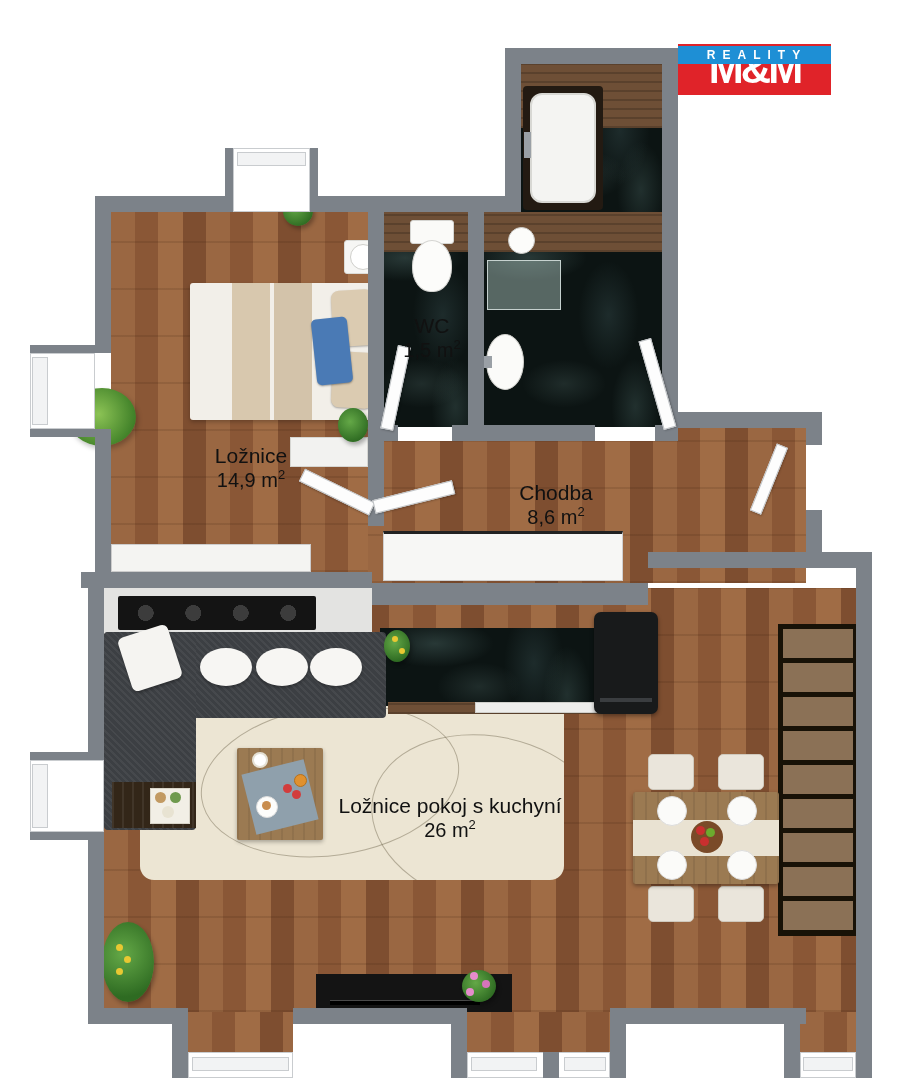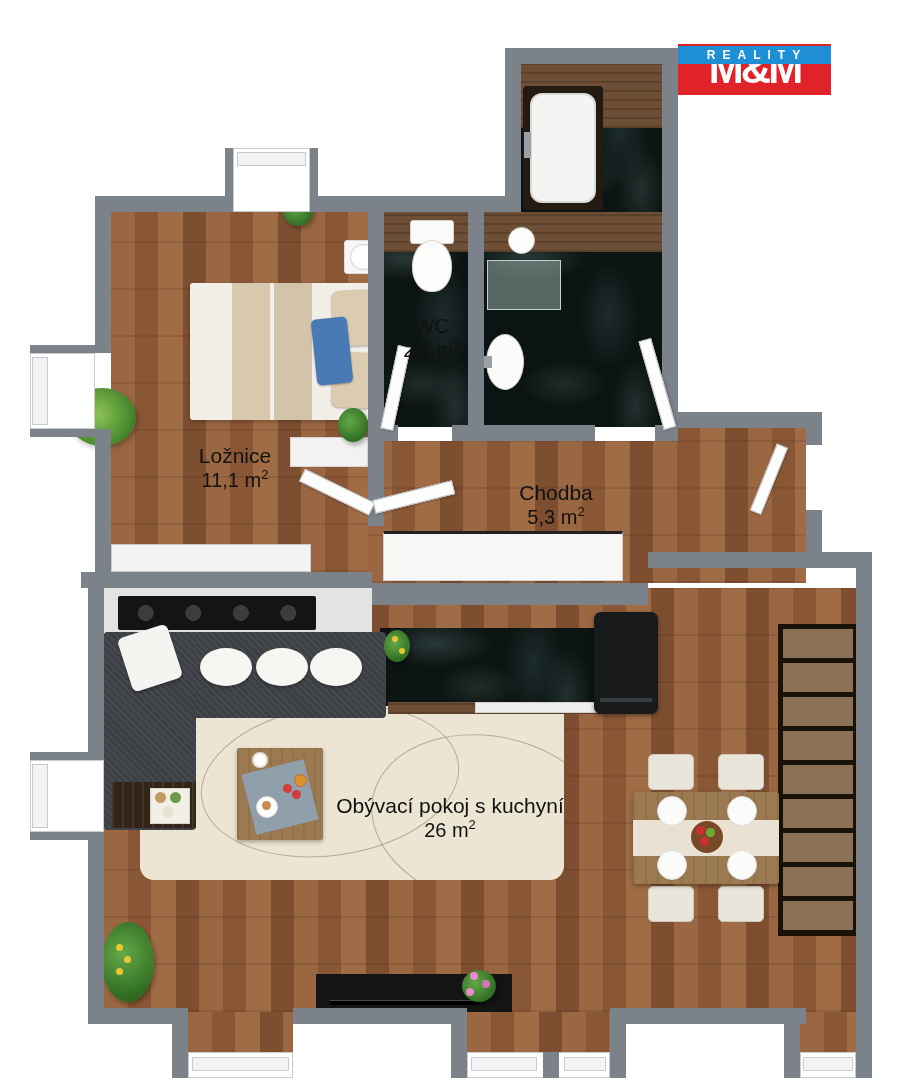--- a/index.html
+++ b/index.html
@@ -235,34 +235,34 @@
 
   <div class="thr" style="left:398px;top:427px;width:54px;height:14px"></div>
   <div class="thr" style="left:595px;top:427px;width:60px;height:14px"></div>
   <div class="thr" style="left:806px;top:445px;width:16px;height:65px"></div>
   <div class="door" style="left:398px;top:345px;width:13px;height:85px;transform:rotate(12deg);transform-origin:top left"></div>
   <div class="door" style="left:638px;top:338px;width:13px;height:92px;transform:rotate(-16deg);transform-origin:top right"></div>
   <div class="door" style="left:302px;top:468px;width:78px;height:14px;transform:rotate(26deg);transform-origin:left center"></div>
   <div class="door" style="left:374px;top:500px;width:82px;height:14px;transform:rotate(-14deg);transform-origin:left center"></div>
   <div class="door" style="left:776px;top:448px;width:12px;height:72px;transform:rotate(22deg);transform-origin:top right"></div>
 
-  <div class="room-label" style="left:145px;top:444px;width:180px">
+  <div class="room-label" style="left:161px;top:444px;width:180px">
     <div class="rn">Ložnice</div>
-    <div class="ra"><span>11,1 m</span><sup>2</sup></div>
+    <div class="ra"><span>14,9 m</span><sup>2</sup></div>
   </div>
   <div class="room-label" style="left:392px;top:314px;width:80px">
     <div class="rn">WC</div>
-    <div class="ra"><span>2,7 m</span><sup>2</sup></div>
+    <div class="ra"><span>1,5 m</span><sup>2</sup></div>
   </div>
   <div class="room-label" style="left:486px;top:481px;width:140px">
     <div class="rn">Chodba</div>
-    <div class="ra"><span>5,3 m</span><sup>2</sup></div>
+    <div class="ra"><span>8,6 m</span><sup>2</sup></div>
   </div>
   <div class="room-label" style="left:300px;top:794px;width:300px">
-    <div class="rn">Obývací pokoj s kuchyní</div>
+    <div class="rn">Ložnice pokoj s kuchyní</div>
     <div class="ra"><span>26 m</span><sup>2</sup></div>
   </div>
 
   <div class="logo" style="left:678px;top:44px">
     <div class="logo-red">M&amp;M</div>
     <div class="logo-blue">REALITY</div>
   </div>
 
 </div>
 

